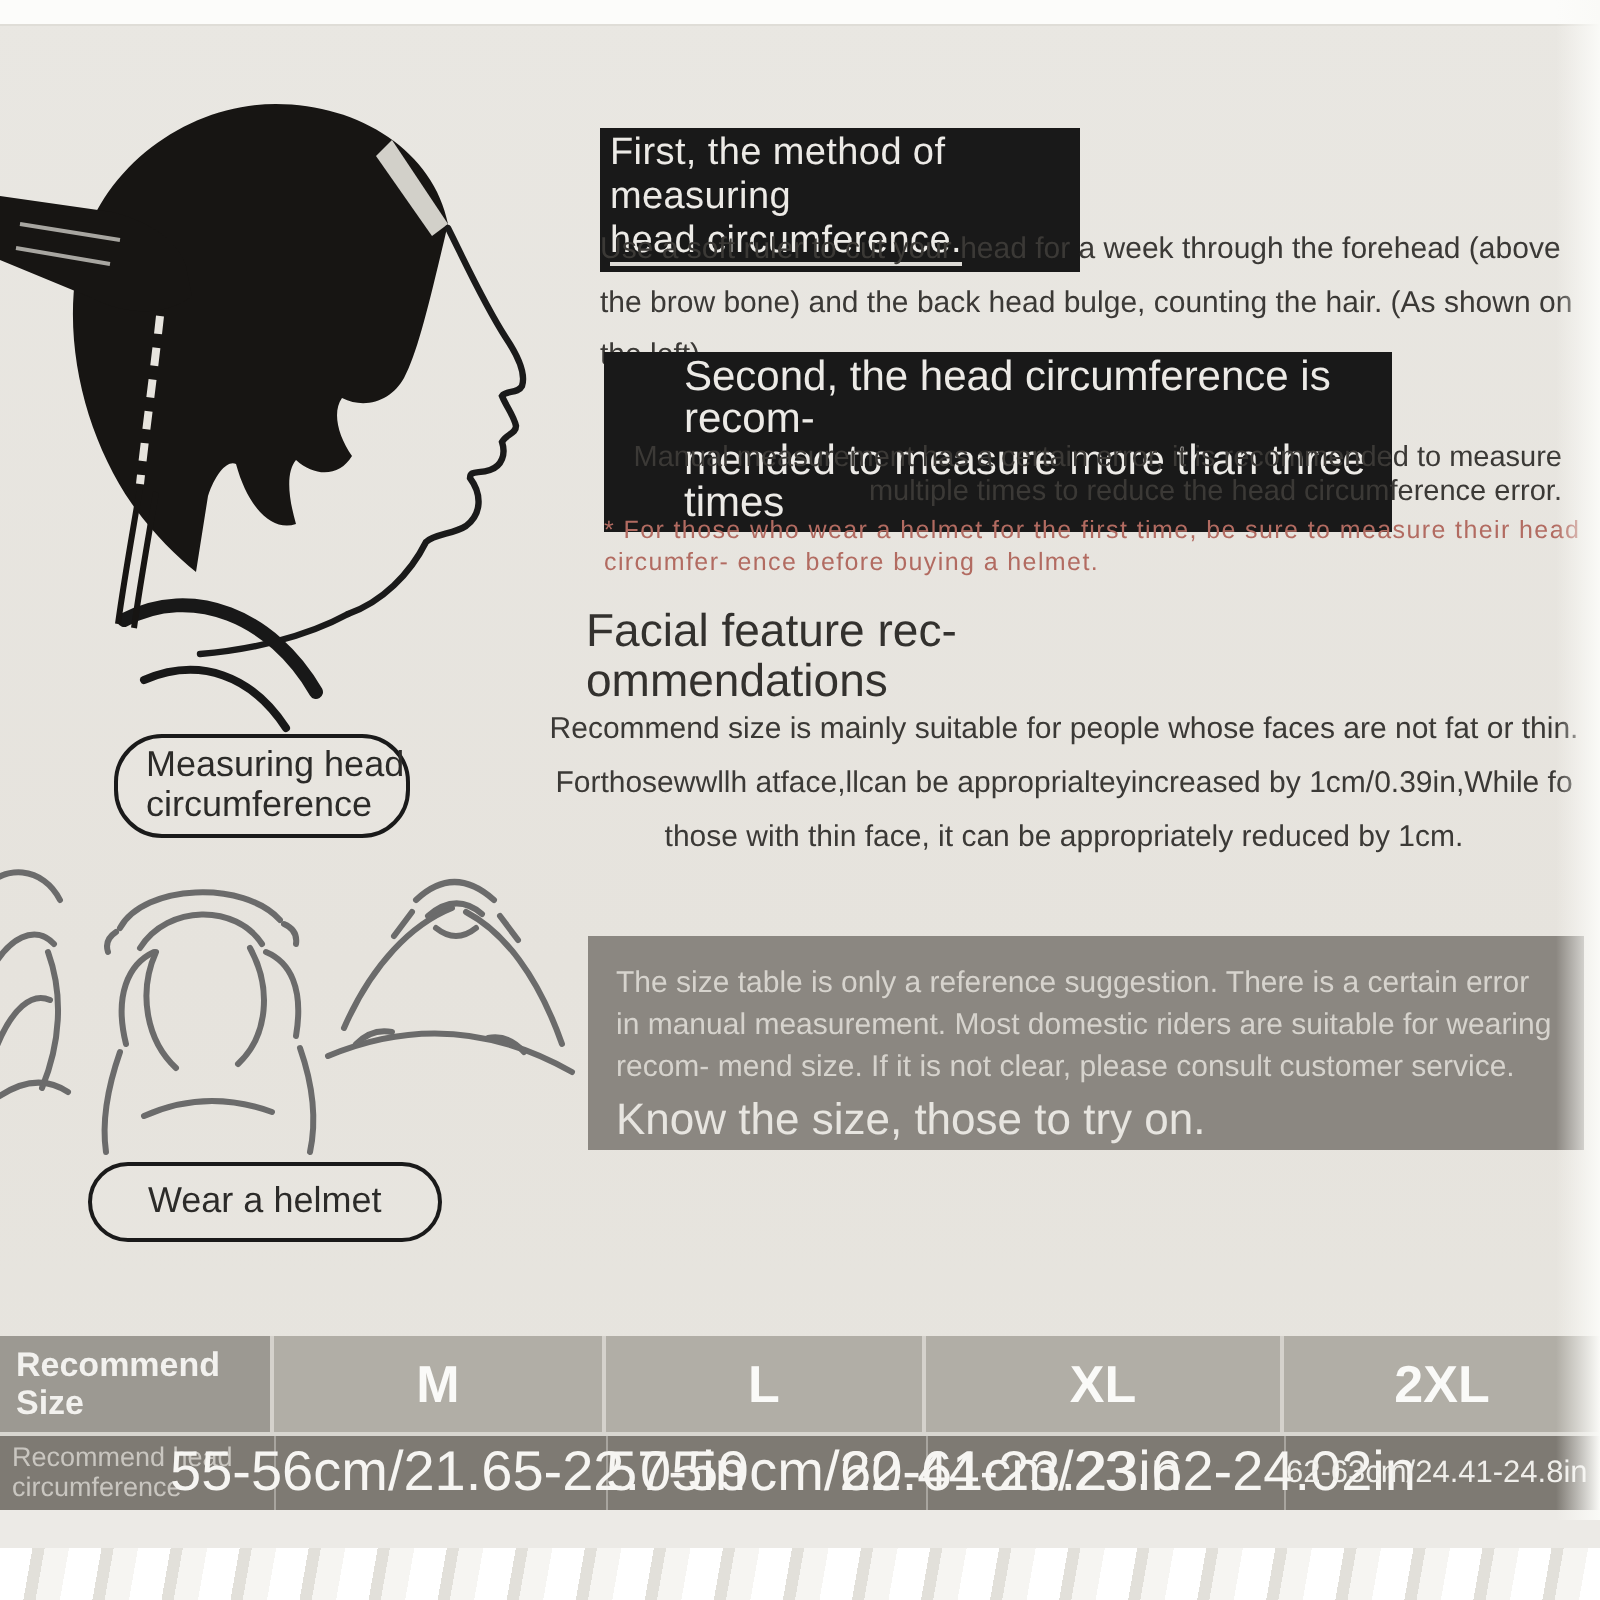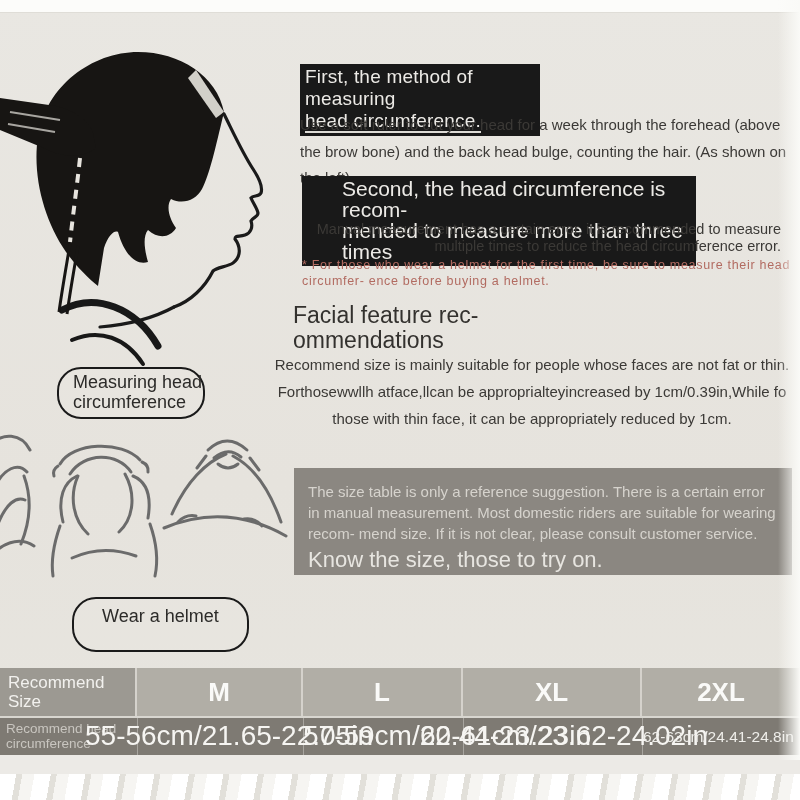--- a/index.html
+++ b/index.html
@@ -32,37 +32,37 @@
 
   .facial-h { position:absolute; left:293px; top:303px; font-size:23px; line-height:25px;
               font-weight:500; color:#33312e; }
   .facial-body { position:absolute; left:252px; top:351px; width:560px; text-align:center;
                  font-size:15px; line-height:27px; color:#3b3936; }
   .facial-body .nowrap { white-space:nowrap; }
 
   .pill { position:absolute; border:2.5px solid #1a1a1a; border-radius:24px;
           color:#2c2b29; font-size:18px; line-height:20px; background:rgba(255,255,255,0.06); }
   .pill-measure { left:57px; top:367px; width:148px; padding:3px 0 5px 14px; }
-  .pill-wear { left:72px; top:581px; padding:7px 28px 24px 28px;margin-top:16px; }
+  .pill-wear { left:44px; top:581px; padding:7px 28px 9px 28px; }
 
   .note-box { position:absolute; left:294px; top:468px; width:498px; height:107px;
               background:#8b8781; padding:13px 16px 0 14px; }
   .note-box .nb-body { font-size:15px; line-height:21px; color:#d6d3cd; }
   .note-box .nb-head { margin-top:3px; font-size:22px; color:#e7e5e0; }
 
   
   .size-table { position:absolute; left:0; top:668px; width:800px; height:87px; }
   .st-header { display:grid; grid-template-columns:137px 166px 160px 179px 158px;
                height:48px; }
   .st-header .cell { background:#b1aea6; border-right:2px solid #d5d2cc;
                      display:flex; align-items:center; justify-content:center;
                      font-size:26px; font-weight:bold; color:#fafaf8; }
   .st-header .cell:last-child { border-right:none; }
   .st-header .label { background:#9c9992; color:#f2f1ee; font-size:17px; line-height:19px;
-                      font-weight:400; justify-content:flex-start; padding-left:8px; }
+                      font-weight:700; justify-content:flex-start; padding-left:8px; }
   .st-gap { height:2px; background:#d8d6d0; }
   .st-row { position:relative; height:37px; background:#7e7a73; }
   .st-row .row-label { position:absolute; left:6px; top:3px; width:140px;
                        font-size:13.5px; line-height:15px; color:#c9c6c0; }
   .st-row .sep { position:absolute; top:0; width:1px; height:37px; background:#b7b4ad; opacity:.75; }
   .st-row .val { position:absolute; top:2px; font-size:28px; color:#f6f5f2; white-space:nowrap; }
   .st-row .val-sm { position:absolute; top:10px; font-size:15.5px; color:#efeeea; white-space:nowrap; }
 
   .light-band { position:absolute; left:0; top:755px; width:800px; height:20px; background:#eceae6; }
   .rope-band { position:absolute; left:0; top:774px; width:800px; height:26px;

